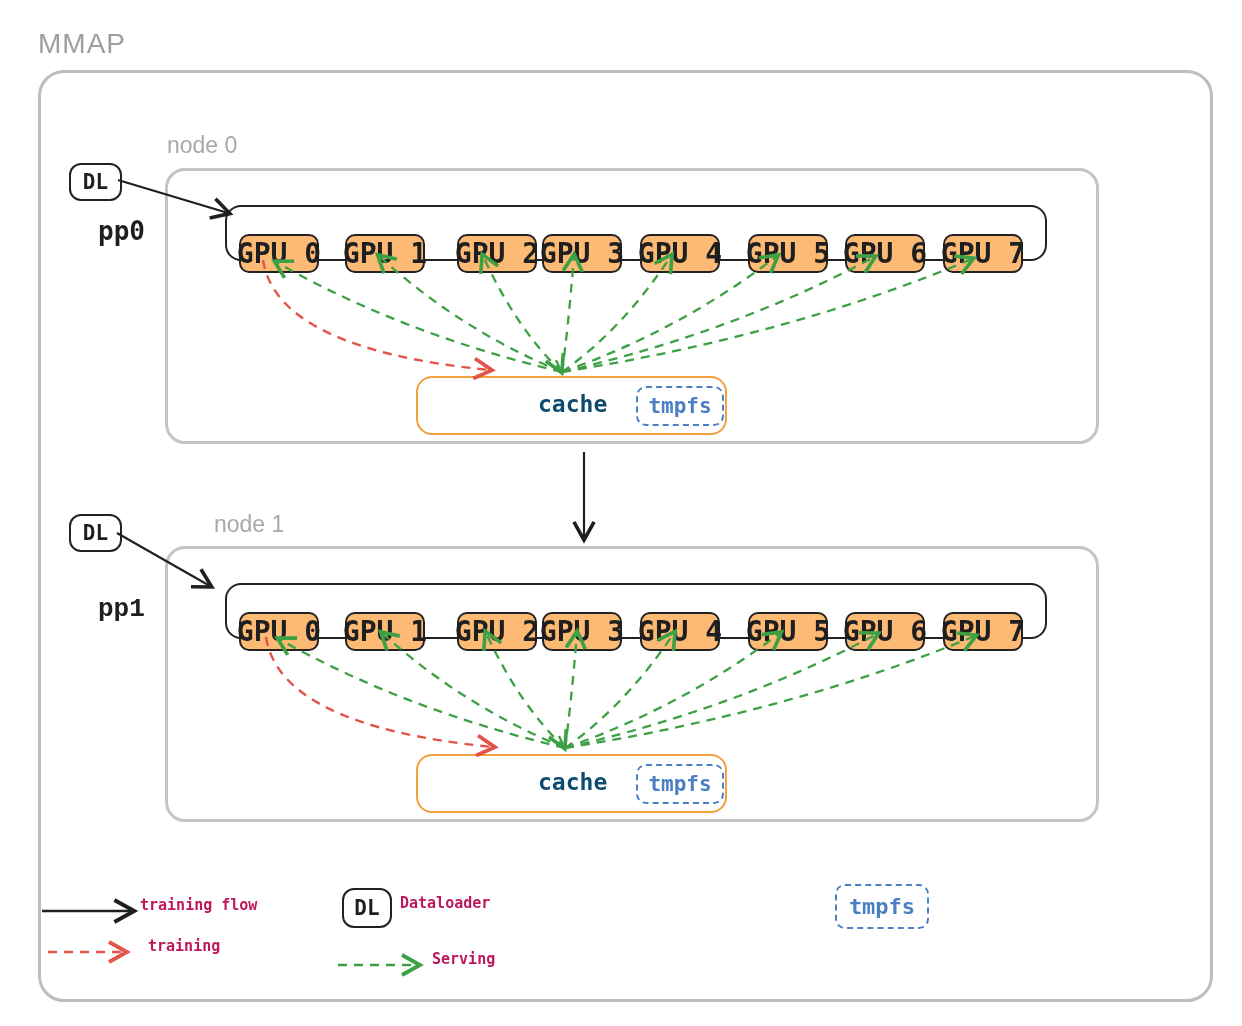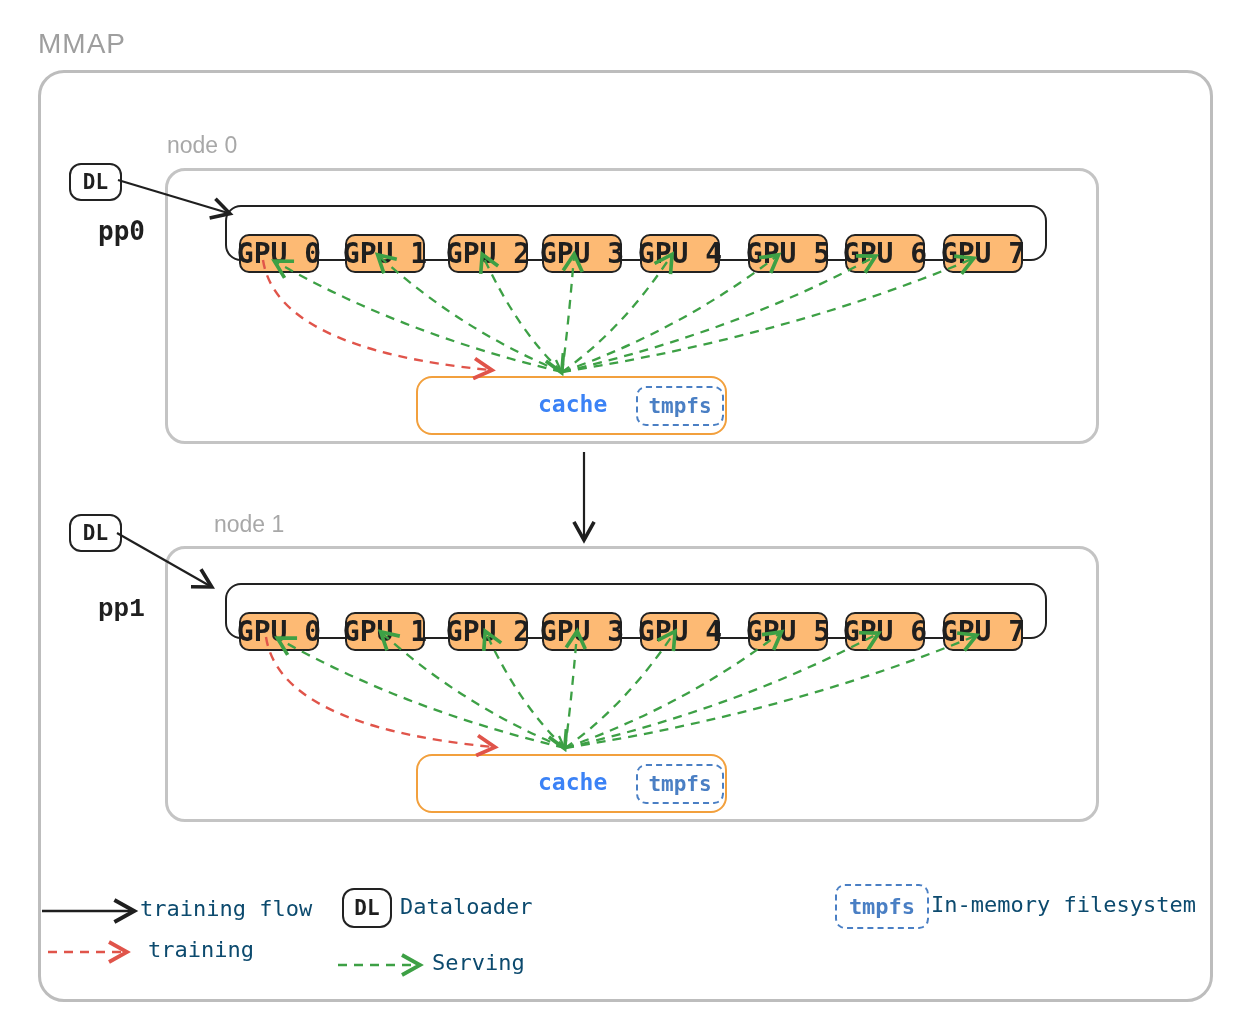--- a/index.html
+++ b/index.html
@@ -37,39 +37,39 @@
   .gpu-row{
     position:absolute;left:57px;top:34px;width:818px;height:52px;
     border:2.5px solid #222;border-radius:16px;background:#fff;
   }
   .gpu-box{
     position:absolute;top:7px;width:76px;height:35px;
     border:2px solid #222;border-radius:10px;background:#fdba74;
     display:flex;align-items:center;justify-content:center;
     font-size:28px;font-weight:600;white-space:pre;margin-top:20px;
   }
-  .g0{left:12px}.g1{left:118px}.g2{left:221px}.g3{left:315px}
+  .g0{left:12px}.g1{left:118px}.g2{left:230px}.g3{left:315px}
   .g4{left:413px}.g5{left:521px}.g6{left:618px}.g7{left:716px}
   
   .cache-box{
     position:absolute;left:248px;top:205px;width:307px;height:55px;
     border:2.5px solid #f2a03d;border-radius:16px;background:#fff;
   }
   .cache-label{
-    position:absolute;left:120px;top:13px;font-size:23px;font-weight:700;color:#3b82f6;
+    position:absolute;left:120px;top:13px;font-size:23px;font-weight:700;color:#0c4a6e;
   }
   .tmpfs-box{
     position:absolute;left:218px;top:8px;width:84px;height:36px;
     border:2.5px dashed #4a7fc4;border-radius:10px;background:#fff;
     display:flex;align-items:center;justify-content:center;
     font-size:21px;font-weight:600;color:#4a7fc4;
   }
   
   .legend-text{
-    position:absolute;font-size:22px;font-weight:400;color:#0c4a6e;white-space:pre;
+    position:absolute;font-size:15px;font-weight:700;color:#be185d;white-space:pre;
   }
   .legend-dlbox{
     position:absolute;left:342px;top:888px;width:46px;height:36px;
     border:2.5px solid #222;border-radius:12px;background:#fff;
     display:flex;align-items:center;justify-content:center;
     font-size:21px;font-weight:600;
   }
   .legend-tmpfs{
     position:absolute;left:835px;top:884px;width:90px;height:41px;
     border:2.5px dashed #4a7fc4;border-radius:10px;background:#fff;
@@ -192,15 +192,14 @@
 
   <div class="legend-dlbox">
     <span>DL</span>
   </div>
   <div class="legend-text" style="left:400px;top:894px;">Dataloader</div>
   <div class="legend-text" style="left:432px;top:950px;">Serving</div>
 
   <div class="legend-tmpfs">
     <span>tmpfs</span>
   </div>
-  <div class="legend-text" style="left:931px;top:892px;">In-memory filesystem</div>
 
 </div>
 
 </body></html>

